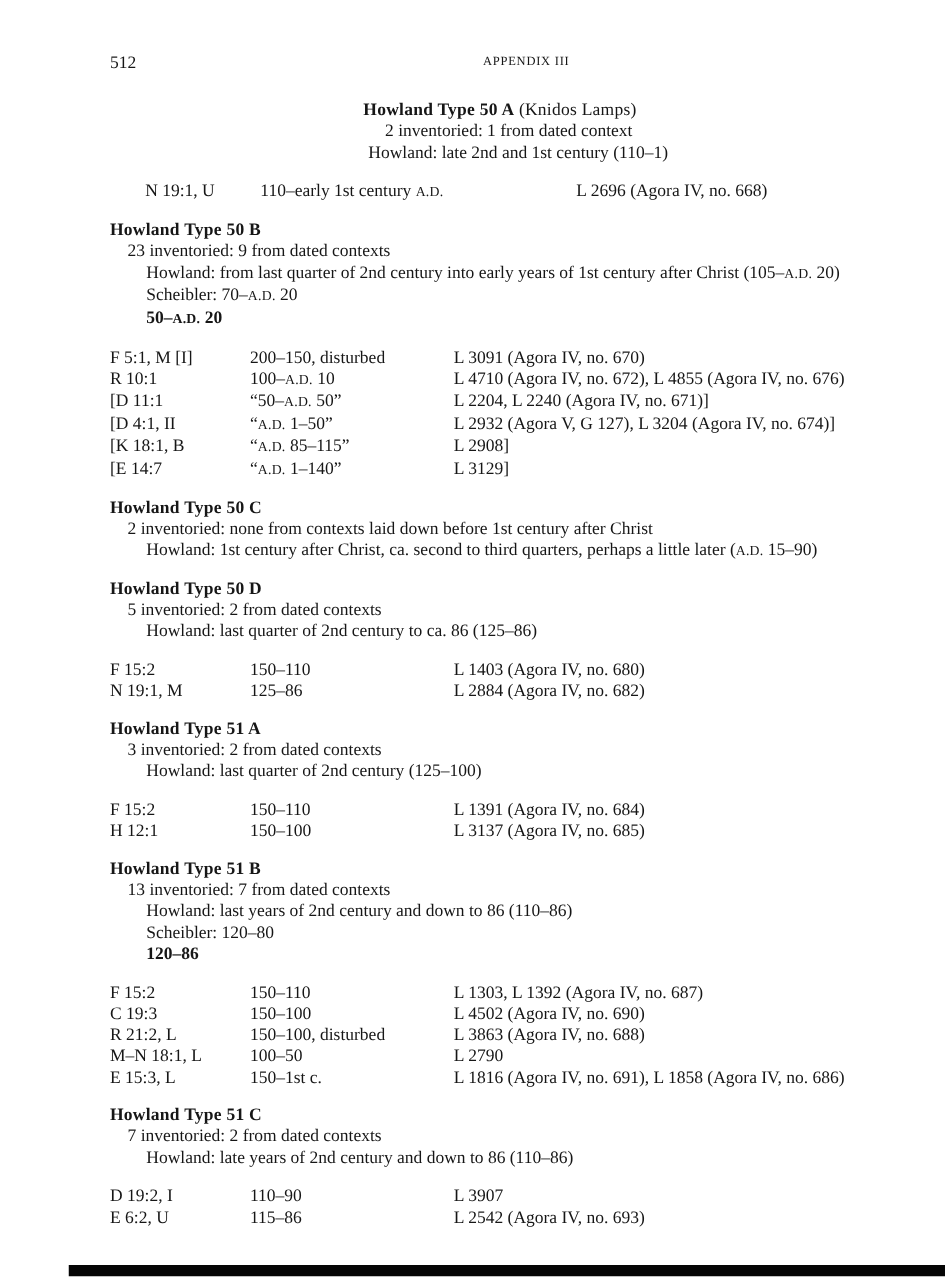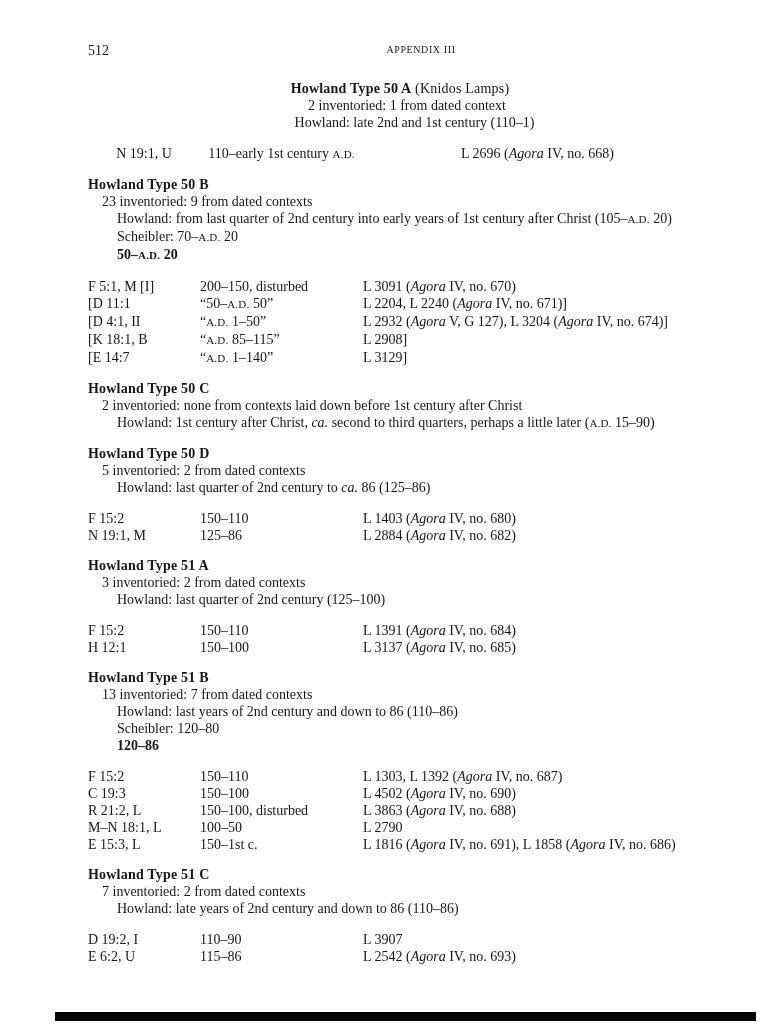--- a/index.html
+++ b/index.html
@@ -24,21 +24,21 @@
   .note { white-space:nowrap; }
   .ind1 { padding-left:14px; }
   .ind2 { padding-left:29px; }
 
   .entries { margin-top:14px; }
   .row { display:grid; grid-template-columns:112px 163px 1fr; }
   .cell { white-space:nowrap; }
 
   .f-n { font-style:normal; }
   .f-b { font-weight:bold; }
-  .f-i { font-style:italic; }
+  .f-i { }
   .f-s { font-size:11px; letter-spacing:0.2px; }
   .f-bs { font-weight:bold; font-size:11px; letter-spacing:0.2px; }
 
   .scan-bar { position:absolute; left:55px; top:1012px; width:701px; height:9px; }
 </style>
 </head>
 <body>
 
 <div class="page">
   <div class="content">
@@ -63,20 +63,25 @@
           <div class="heading"><span class="f-b">Howland Type 50 B</span></div>
           <div class="note ind1"><span class="f-n">23 inventoried: 9 from dated contexts</span></div>
           <div class="note ind2"><span class="f-n">Howland: from last quarter of 2nd century into early years of 1st century after Christ (105–</span><span class="f-s">A.D.</span><span class="f-n"> 20)</span></div>
           <div class="note ind2"><span class="f-n">Scheibler: 70–</span><span class="f-s">A.D.</span><span class="f-n"> 20</span></div>
           <div class="note ind2"><span class="f-b">50–</span><span class="f-bs">A.D.</span><span class="f-b"> 20</span></div>
           <div class="entries">
             <div class="row">
               <div class="cell"><span class="f-n">F 5:1, M [I]</span></div>
               <div class="cell"><span class="f-n">200–150, disturbed</span></div>
               <div class="cell"><span class="f-n">L 3091 (</span><span class="f-i">Agora</span><span class="f-n"> IV, no. 670)</span></div>
+            </div>
+            <div class="row">
+              <div class="cell"><span class="f-n">R 10:1</span></div>
+              <div class="cell"><span class="f-n">100–</span><span class="f-s">A.D.</span><span class="f-n"> 10</span></div>
+              <div class="cell"><span class="f-n">L 4710 (</span><span class="f-i">Agora</span><span class="f-n"> IV, no. 672), L 4855 (</span><span class="f-i">Agora</span><span class="f-n"> IV, no. 676)</span></div>
             </div>
             <div class="row">
               <div class="cell"><span class="f-n">[D 11:1</span></div>
               <div class="cell"><span class="f-n">“50–</span><span class="f-s">A.D.</span><span class="f-n"> 50”</span></div>
               <div class="cell"><span class="f-n">L 2204, L 2240 (</span><span class="f-i">Agora</span><span class="f-n"> IV, no. 671)]</span></div>
             </div>
             <div class="row">
               <div class="cell"><span class="f-n">[D 4:1, II</span></div>
               <div class="cell"><span class="f-n">“</span><span class="f-s">A.D.</span><span class="f-n"> 1–50”</span></div>
               <div class="cell"><span class="f-n">L 2932 (</span><span class="f-i">Agora</span><span class="f-n"> V, G 127), L 3204 (</span><span class="f-i">Agora</span><span class="f-n"> IV, no. 674)]</span></div>

